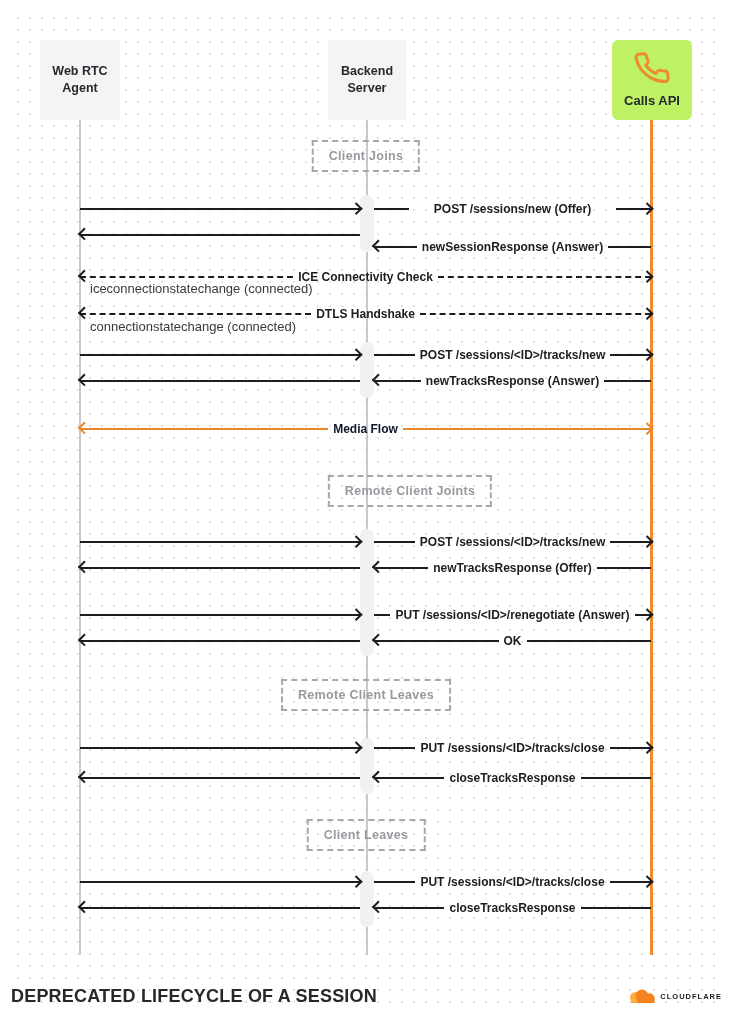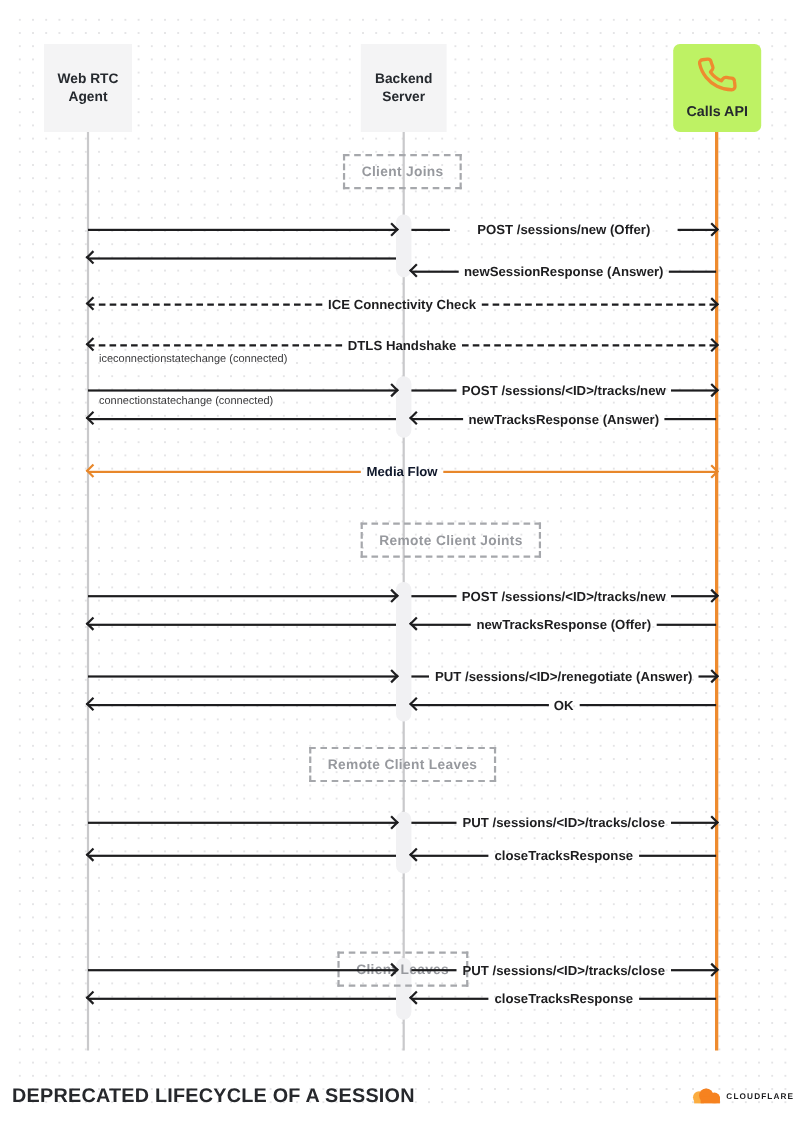--- a/index.html
+++ b/index.html
@@ -38,21 +38,21 @@
   .seg .ln { flex:1; height:0; border-top:2.4px solid #1d1d1f; }
   .seg .ln.dash { border-top-style:dashed; }
   .seg .lbl { font-weight:700; font-size:12px; color:#1d1d1f; padding:0 5px; white-space:nowrap; }
   .ah { position:absolute; width:8.5px; height:8.5px; top:50%;
         border-top:2.4px solid #1d1d1f; border-right:2.4px solid #1d1d1f; }
   .ah.r { right:0; transform:translateY(-58%) rotate(45deg); }
   .ah.l { left:0;  transform:translateY(-58%) rotate(-135deg); }
   .seg.orange .ln { border-color:#e8872a; }
   .seg.orange .lbl { color:#0f172a; }
   .seg.orange .ah { border-color:#e8872a; }
-  .sub { position:absolute; z-index:5; font-size:10px; font-weight:400; color:#39393b; white-space:nowrap;margin-top:40px; }
+  .sub { position:absolute; z-index:5; font-size:13px; font-weight:400; color:#39393b; white-space:nowrap; }
   
   .title { position:absolute; left:11px; top:986px; z-index:5; font-weight:700; font-size:18px;
            letter-spacing:.2px; color:#26282c; }
   .brand { position:absolute; right:10px; top:988px; z-index:5; display:flex; align-items:center; gap:4px; }
   .brand .btxt { font-weight:700; font-size:7.5px; letter-spacing:1px; color:#1d1d1f; }
 </style>
 </head>
 <body>
 
 <div id="stage">
@@ -79,21 +79,21 @@
 
   <div class="bar" style="top:195px;height:57px;"></div>
   <div class="bar" style="top:342px;height:56px;"></div>
   <div class="bar" style="top:529px;height:127px;"></div>
   <div class="bar" style="top:738px;height:56px;"></div>
   <div class="bar" style="top:871px;height:56px;"></div>
 
   <div class="phase" style="top:140px;">Client Joins</div>
   <div class="phase" style="top:475px;margin-left:44px;">Remote Client Joints</div>
   <div class="phase" style="top:679px;">Remote Client Leaves</div>
-  <div class="phase" style="top:865px;">Client Leaves</div>
+  <div class="phase" style="top:819px;">Client Leaves</div>
 
   <div class="seg" style="left:80px;width:280px;top:200px;">
       <div class="ln"></div>
       <span class="ah r"></span>
     </div>
   <div class="seg" style="left:374px;width:277px;top:200px;gap:20px;">
       <div class="ln"></div>
       <span class="lbl">POST /sessions/new (Offer)</span>
       <div class="ln"></div>
       <span class="ah r"></span>

